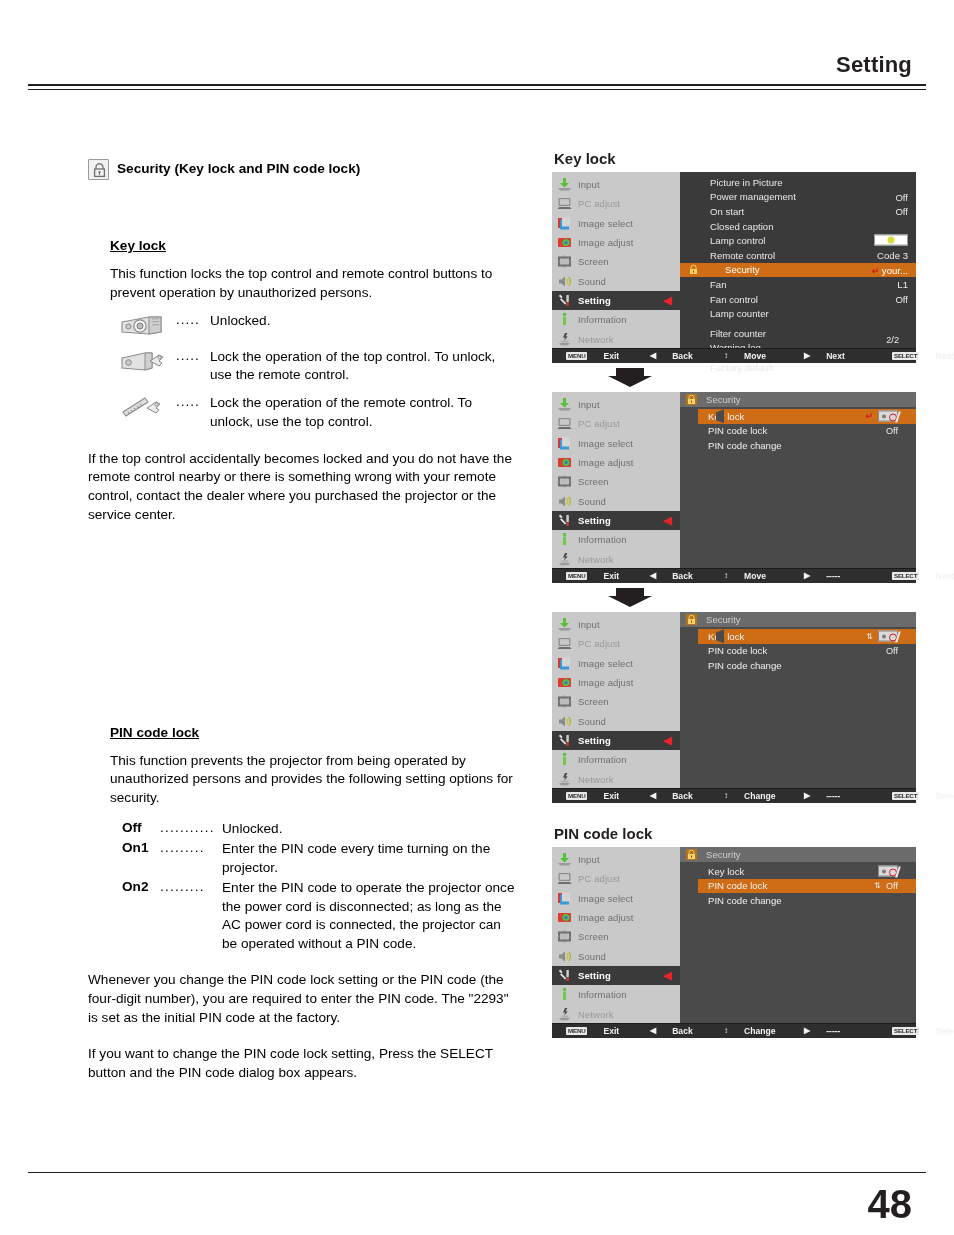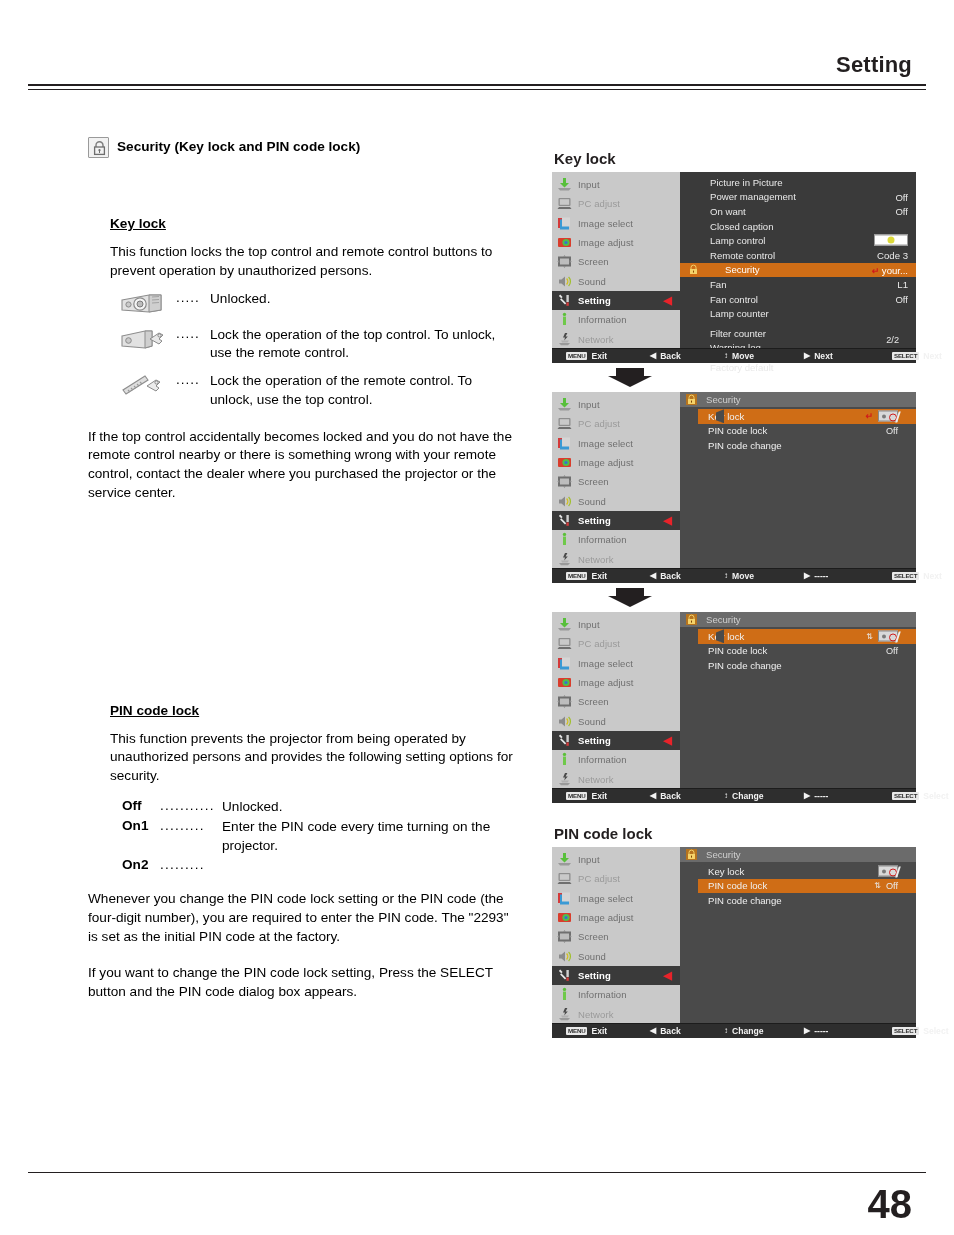--- a/index.html
+++ b/index.html
@@ -21,21 +21,21 @@
   }
   
   .ftr-rule{
     position:absolute;left:28px;right:28px;bottom:62px;height:1px;background:#231f20;
   }
   .ftr-page{
     position:absolute;right:42px;bottom:8px;font-size:40px;font-weight:bold;color:#231f20;
   }
 
   
-  .leftcol{position:absolute;left:88px;top:136px;width:430px;}
+  .leftcol{position:absolute;left:88px;top:158px;width:430px;}
   .p{font-size:13.6px;line-height:1.38;margin:0 0 0 0;color:#000;}
   .sec-head{display:flex;align-items:flex-start;gap:8px;margin-bottom:6px;}
   .lock-badge{
     width:21px;height:21px;flex:none;border:1px solid #9a9a9a;background:#f2f2f2;
     position:relative;border-radius:1px;box-sizing:border-box;margin-top:1px;
   }
   .lock-badge svg{position:absolute;left:3px;top:2px;}
   .sec-title{font-size:13.6px;font-weight:bold;line-height:1.3;padding-top:2px;}
   .body-1{margin-top:3px;}
   .sub-head{
@@ -122,21 +122,21 @@
     position:absolute;left:18px;top:50%;transform:translateY(-50%);
     width:8px;height:14px;background:#4a4a4a;
     clip-path:polygon(100% 0,100% 100%,0 78%,0 22%);
   }
 
   .osd-bar{
     height:15px;background:#2e2e2e;display:flex;align-items:center;
     font-size:8.6px;color:#f2f2f2;font-weight:bold;box-sizing:border-box;
     border-top:1px solid #1c1c1c;
   }
-  .bar-cell{display:flex;align-items:center;gap:4px;white-space:nowrap;}
+  .bar-cell{display:flex;align-items:center;gap:16px;white-space:nowrap;}
   .keycap{
     background:#e9e9e9;color:#2e2e2e;font-size:6.2px;font-weight:bold;
     padding:1px 2px;border-radius:1px;line-height:1;letter-spacing:-.2px;
   }
   .arw{font-size:8px;line-height:1;}
 
   .down-arrow{
     width:44px;height:19px;margin:5px 0 5px 56px;position:relative;
   }
   .down-arrow .stem{position:absolute;left:8px;top:0;width:28px;height:9px;background:#231f20;}
@@ -249,20 +249,21 @@
         <span class="opt-txt">Unlocked.</span>
       </div>
       <div class="opt-row">
         <span class="opt-key">On1</span>
         <span class="opt-dots">.........</span>
         <span class="opt-txt">Enter the PIN code every time turning on the projector.</span>
       </div>
       <div class="opt-row">
         <span class="opt-key">On2</span>
         <span class="opt-dots">.........</span>
+        <span class="opt-txt">Enter the PIN code to operate the projector once the power cord is disconnected; as long as the AC power cord is connected, the projector can be operated without a PIN code.</span>
       </div>
     </div>
 
     <div class="gap-md"></div>
     <p class="p">Whenever you change the PIN code lock setting or the PIN code (the four-digit number), you are required to enter the PIN code. The "2293" is set as the initial PIN code at the factory.</p>
     <div class="gap-md"></div>
     <p class="p">If you want to change the PIN code lock setting, Press the SELECT button and the PIN code dialog box appears.</p>
   </div>
 
   <div class="rightcol">
@@ -349,21 +350,21 @@
         <div class="osd-main">
           <div class="menu-row">
             <span class="mname">Picture in Picture</span>
             <span class="mval"></span>
           </div>
           <div class="menu-row">
             <span class="mname">Power management</span>
             <span class="mval">Off</span>
           </div>
           <div class="menu-row">
-            <span class="mname">On want</span>
+            <span class="mname">On start</span>
             <span class="mval">Off</span>
           </div>
           <div class="menu-row">
             <span class="mname">Closed caption</span>
             <span class="mval"></span>
           </div>
           <div class="menu-row">
             <span class="mname">Lamp control</span>
             <span class="mval">
               <span class="lampbox"><span class="bulb"></span></span>

